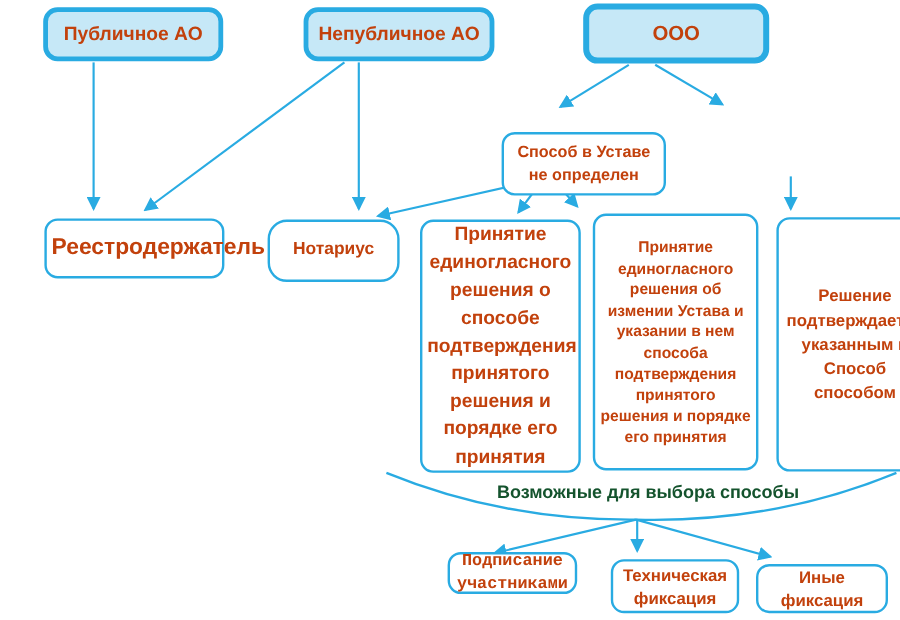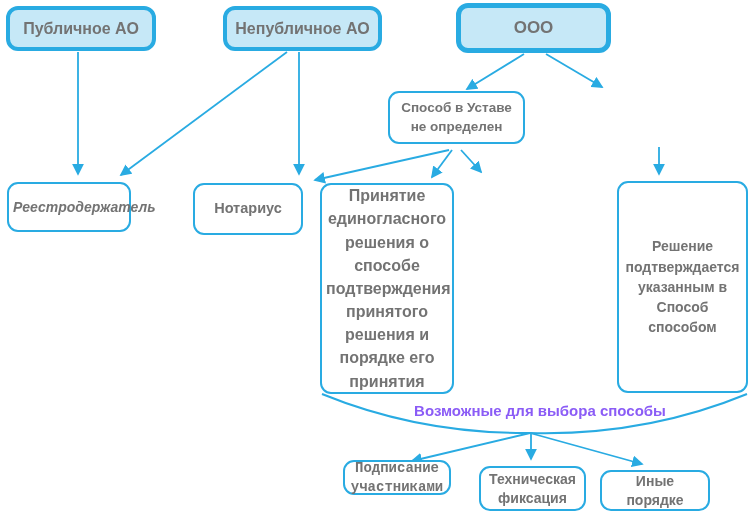--- a/index.html
+++ b/index.html
@@ -16,60 +16,61 @@
     left: 0; top: 0;
     width: 750px; height: 517px;
     pointer-events: none;
   }
   .node {
     position: absolute;
     box-sizing: border-box;
     border: 2.5px solid #29abe2;
     border-radius: 11px;
     background: #ffffff;
-    color: #737373;
+    color: #c2410c;
     font-weight: bold;
     display: flex;
     align-items: center;
     justify-content: center;
     text-align: center;
     line-height: 1.35;
+    margin-left: 30px;
   }
   .node.filled {
     background: #c6e8f7;
     border-width: 4px;
     border-radius: 12px;
     font-size: 16px;
   }
   .node.thick { border-width: 5px; }
   .node .lbl { display: block; width: 100%; padding: 2px 4px; box-sizing: border-box; }
 
   
   #n-public      { left: 6px;   top: 6px;   width: 150px; height: 45px; }
   #n-nonpublic   { left: 223px; top: 6px;   width: 159px; height: 45px; }
   #n-ooo         { left: 456px; top: 3px;   width: 155px; height: 50px; font-size: 17px; }
-  #n-notdefined  { left: 388px; top: 91px;  width: 137px; height: 53px; font-size: 13.5px; }
+  #n-notdefined  { left: 388px; top: 110px;  width: 137px; height: 53px; font-size: 13.5px; }
   #n-defined     { left: 551px; top: 92px;  width: 133px; height: 53px; font-size: 13.5px; }
-  #n-registrar   { left: 7px;   top: 182px; width: 124px; height: 50px; font-size: 14px; font-style: italic; }
-  #n-notary      { left: 193px; top: 183px; width: 110px; height: 52px; font-size: 14.5px; }
+  #n-registrar   { left: 7px;   top: 182px; width: 150px; height: 50px; font-size: 19px; }
+  #n-notary      { left: 193px; top: 183px; width: 110px; height: 52px; font-size: 14.5px; border-radius: 16px; }
   #n-tall1       { left: 320px; top: 183px; width: 134px; height: 211px; font-size: 16px; line-height: 1.45; }
   #n-tall2       { left: 464px; top: 178px; width: 138px; height: 214px; font-size: 13px; line-height: 1.35; }
   #n-charter     { left: 617px; top: 181px; width: 131px; height: 212px; font-size: 14px; line-height: 1.45; }
   #n-signing     { left: 343px; top: 460px; width: 108px; height: 35px; font-size: 14px; font-family: Liberation Mono, monospace; }
   #n-technical   { left: 479px; top: 466px; width: 107px; height: 45px; font-size: 14px; }
   #n-other       { left: 600px; top: 470px; width: 110px; height: 41px; font-size: 14px; }
 
   .funnel-label {
     position: absolute;
     left: 330px; top: 402px;
     width: 420px;
     text-align: center;
     font-size: 15px;
     font-weight: bold;
-    color: #8b5cf6;
+    color: #14532d;
   }
 </style>
 </head>
 <body>
 
 <div class="canvas">
 
   <svg class="edges" viewBox="0 0 750 517" xmlns="http://www.w3.org/2000/svg">
     <defs>
       <marker id="arw" viewBox="0 0 10 10" refX="8.5" refY="5" markerWidth="6.5" markerHeight="6.5" orient="auto-start-reverse">
@@ -116,32 +117,35 @@
   </div>
 
   <div class="node" id="n-notary">
     <span class="lbl">Нотариус</span>
   </div>
 
   <div class="node" id="n-tall1">
     <span class="lbl">Принятие единогласного решения о способе подтверждения принятого решения и порядке его принятия</span>
   </div>
 
+  <div class="node" id="n-tall2">
+    <span class="lbl">Принятие единогласного решения об измении Устава и указании в нем способа подтверждения принятого решения и порядке его принятия</span>
+  </div>
 
   <div class="node" id="n-charter">
     <span class="lbl">Решение подтверждается указанным в Способ способом</span>
   </div>
 
   <div class="funnel-label">Возможные для выбора способы</div>
 
   <div class="node" id="n-signing">
     <span class="lbl">Подписание участниками</span>
   </div>
 
   <div class="node" id="n-technical">
     <span class="lbl">Техническая фиксация</span>
   </div>
 
   <div class="node" id="n-other">
-    <span class="lbl">Иные порядке</span>
+    <span class="lbl">Иные фиксация</span>
   </div>
 
 </div>
 
 </body></html>

